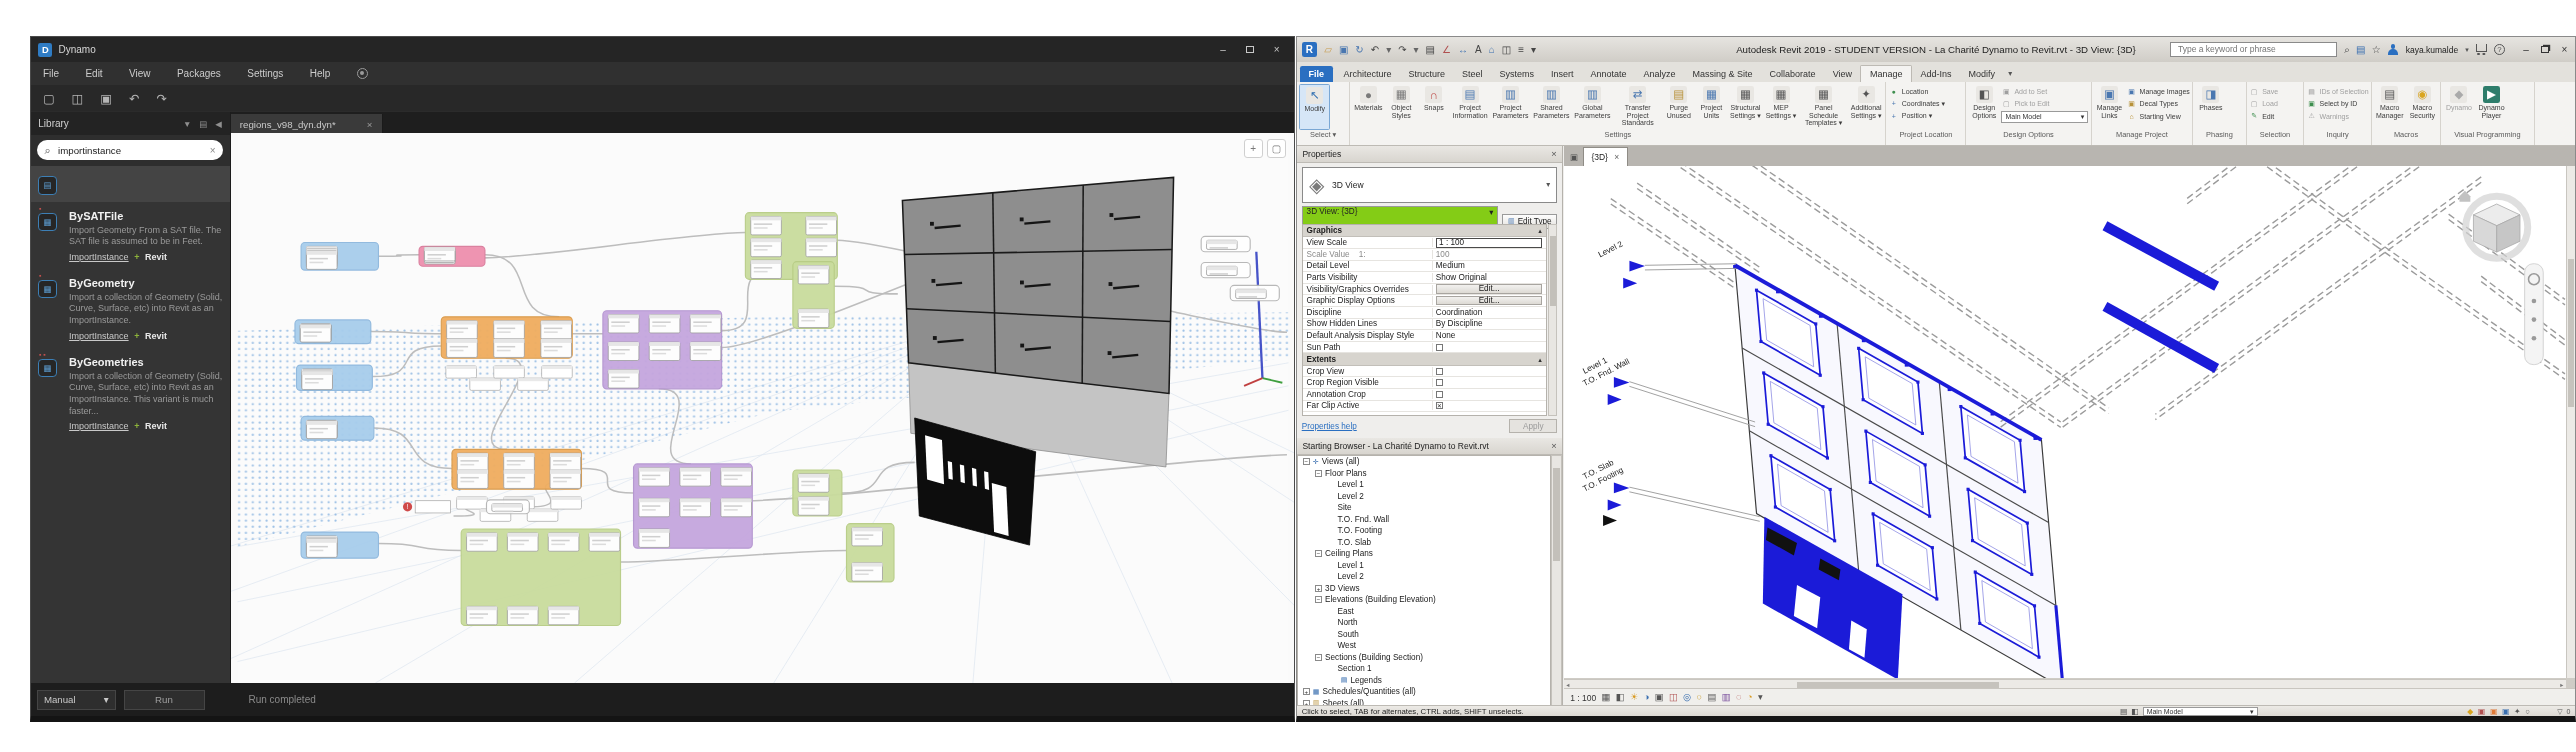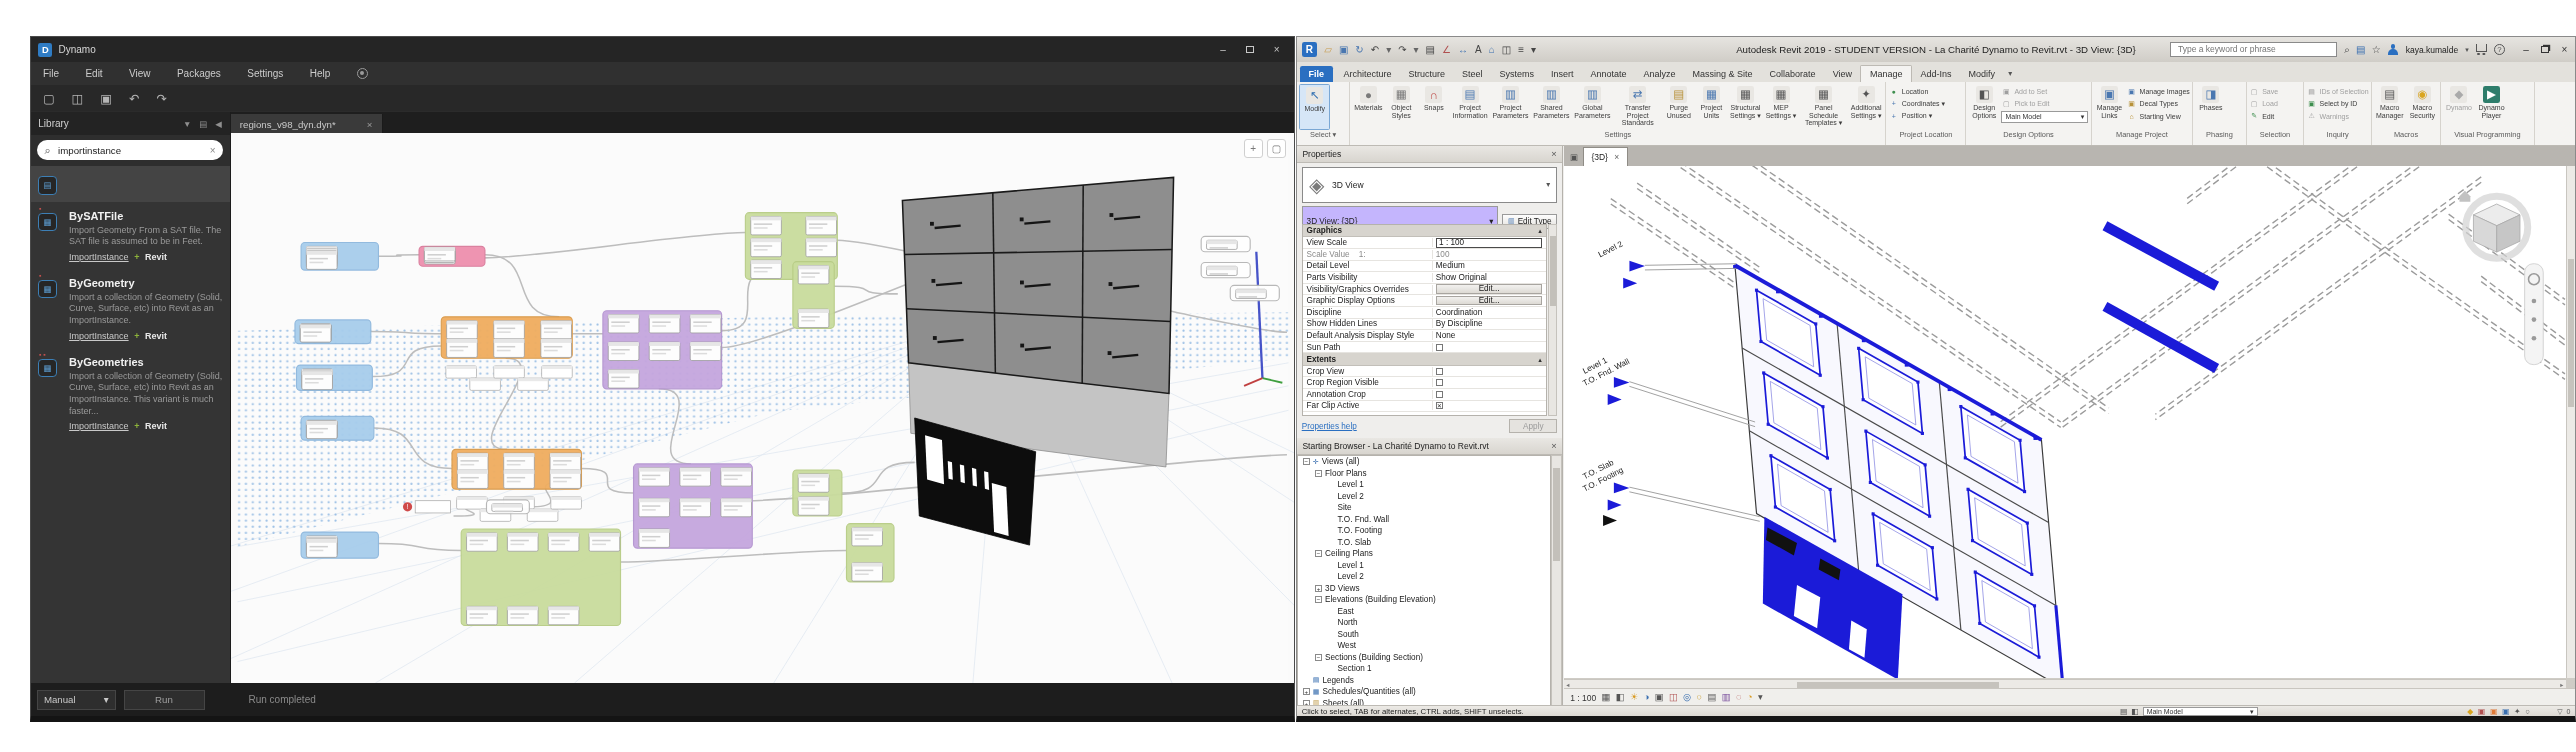--- a/index.html
+++ b/index.html
@@ -94,21 +94,21 @@
 
   .rvt-main{position:absolute;left:0;top:109px;right:0;height:561px;}
   .rvt-left{position:absolute;left:0;top:0;width:266px;height:561px;background:#efeeec;border-right:1.6px solid #b5b2ac;}
   .pal-head{height:17px;background:linear-gradient(#e9e7e3,#d8d5cf);border-bottom:0.8px solid #bdbab4;display:flex;align-items:center;padding:0 5.4px;font-size:8.5px;color:#222;}
   .pal-head .x{margin-left:auto;color:#555;font-size:9.3px;}
   .type-sel{margin:3.9px 4.7px 3.1px 4.7px;height:36px;background:#fff;border:0.8px solid #8a8a8a;display:flex;align-items:center;padding:0 6.2px;gap:7.8px;}
   .cube-ico{font-size:20px;color:#7a7a7a;}
   .type-sel .tname{font-size:8.5px;color:#222;}
   .type-sel .dd{margin-left:auto;color:#555;font-size:7.8px;}
   .sel-row{margin:0 4.7px;display:flex;gap:3.9px;align-items:center;}
-  .vsel{flex:1;height:31px;background:#c4b5fd;border:0.8px solid #9a9a9a;font-size:8.2px;color:#222;display:flex;align-items:center;justify-content:space-between;padding:0 3.9px;}
+  .vsel{flex:1;height:31px;background:#84cc16;border:0.8px solid #9a9a9a;font-size:8.2px;color:#222;display:flex;justify-content:space-between;padding:0 3.9px;}
   .etype{height:14.8px;border:0.8px solid #9a9a9a;background:linear-gradient(#fdfdfd,#e4e2de);font-size:8.2px;color:#222;display:flex;align-items:center;gap:3.1px;padding:0 4.7px;}
   .prop-grid{position:absolute;left:4.7px;right:15.5px;top:78px;height:192px;background:#fff;border:0.8px solid #b5b2ac;overflow:hidden;font-size:8.2px;}
   .pgscroll{position:absolute;right:4.7px;top:78px;width:9.3px;height:192px;background:#e8e6e2;border:0.8px solid #c5c2bc;}
   .pgscroll .thumb{position:absolute;left:0.8px;right:0.8px;top:11px;height:70px;background:#c3c0ba;}
   .psec{height:12.4px;background:#d7d4ce;font-weight:bold;color:#222;display:flex;align-items:center;padding:0 3.9px;border-bottom:0.8px solid #c2bfb9;}
   .psec .tog{margin-left:auto;font-size:6.2px;color:#333;}
   .prow{height:11.6px;display:flex;border-bottom:0.8px solid #e6e4e0;align-items:center;}
   .plab{width:130px;padding-left:3.9px;color:#1a1a1a;white-space:pre;overflow:hidden;border-right:0.8px solid #e6e4e0;}
   .plab.gray{color:#8a8a8a;}
   .pval{flex:1;padding:0 3.1px;color:#1a1a1a;display:flex;align-items:center;}
@@ -1146,21 +1146,21 @@
             <span>West</span>
           </div>
           <div class="trow" style="padding-left: 17px;">
             <span class="texp">−</span>
             <span>Sections (Building Section)</span>
           </div>
           <div class="trow" style="padding-left: 29.5px;">
             <span style="padding-left: 10px;"></span>
             <span>Section 1</span>
           </div>
-          <div class="trow" style="padding-left: 4.7px;">
+          <div class="trow" style="padding-left: 4.7px; margin-left: 28px;">
             <span style="padding-left: 10px;"></span>
             <span class="tico" style="color: rgb(58, 111, 176);">▤</span>
             <span>Legends</span>
           </div>
           <div class="trow" style="padding-left: 4.7px;">
             <span class="texp">+</span>
             <span class="tico" style="color: rgb(58, 111, 176);">▦</span>
             <span>Schedules/Quantities (all)</span>
           </div>
           <div class="trow" style="padding-left: 4.7px;">

